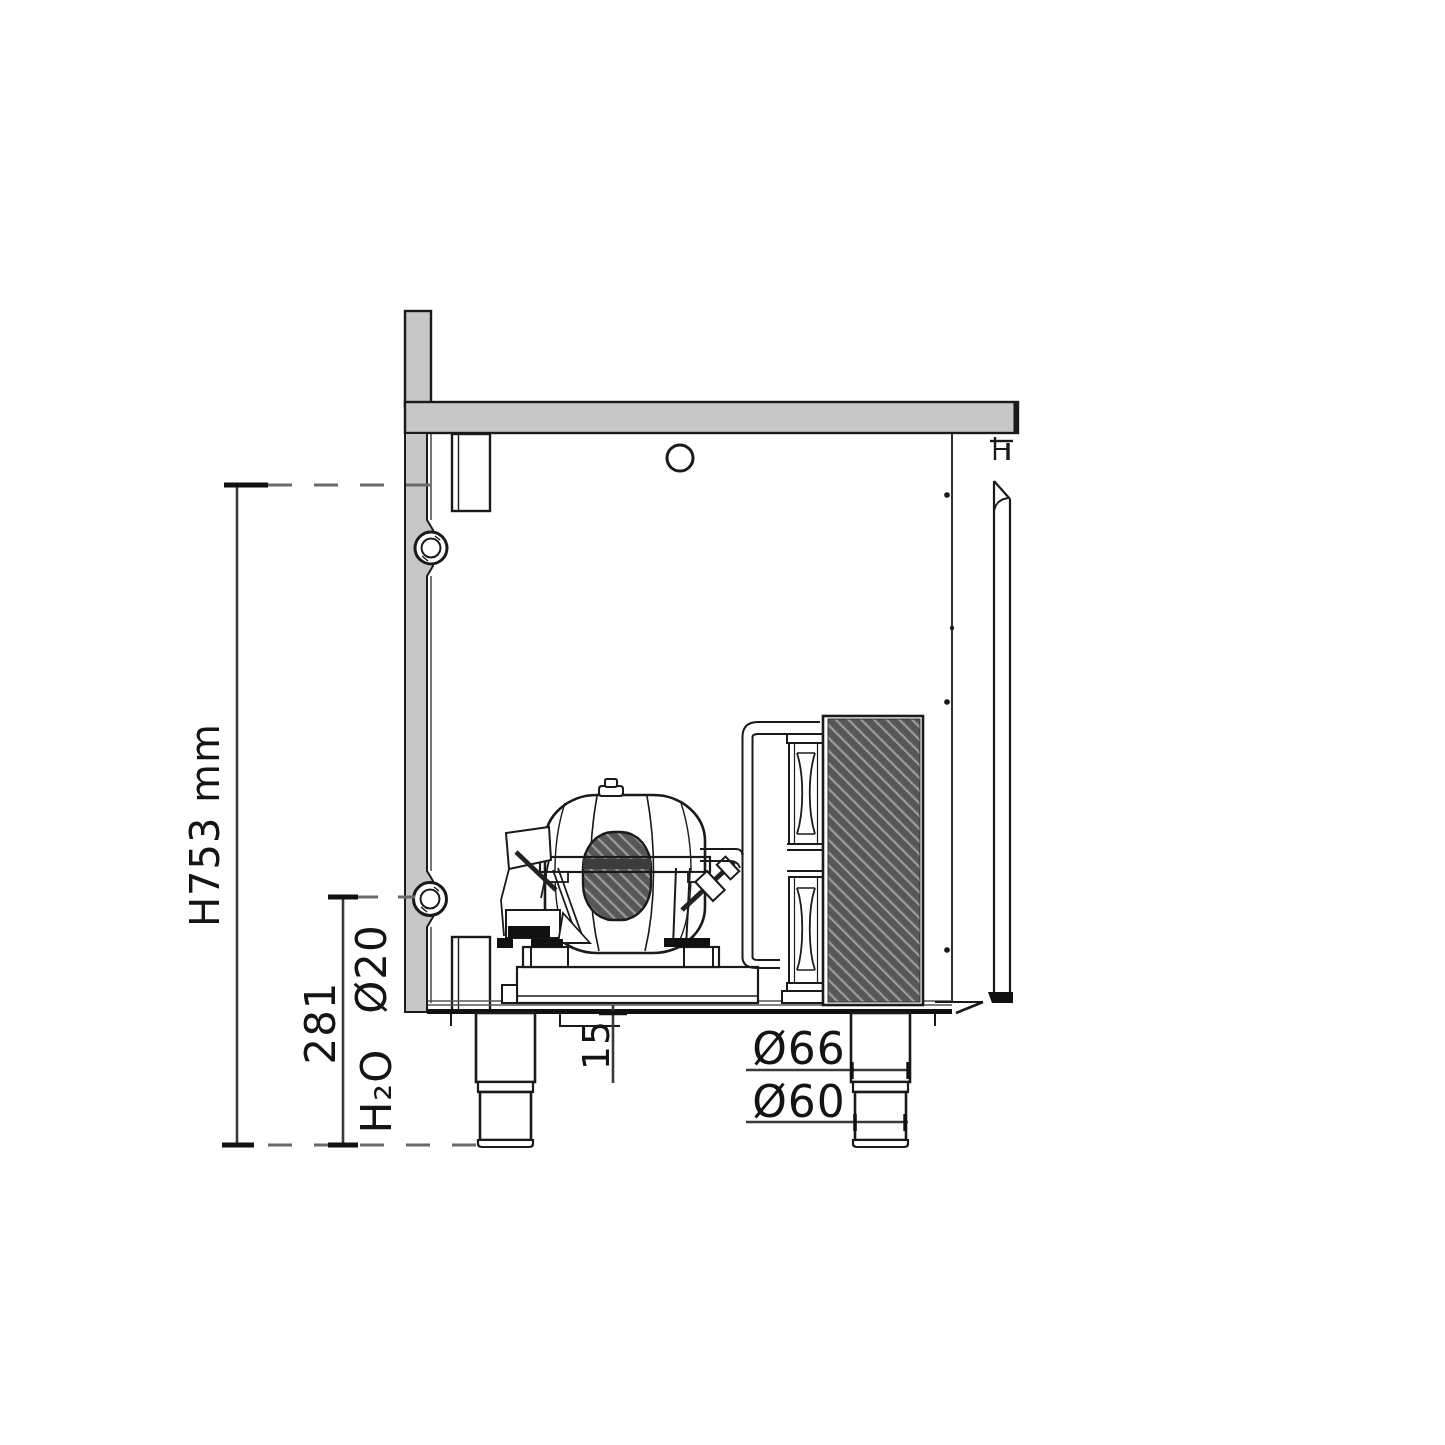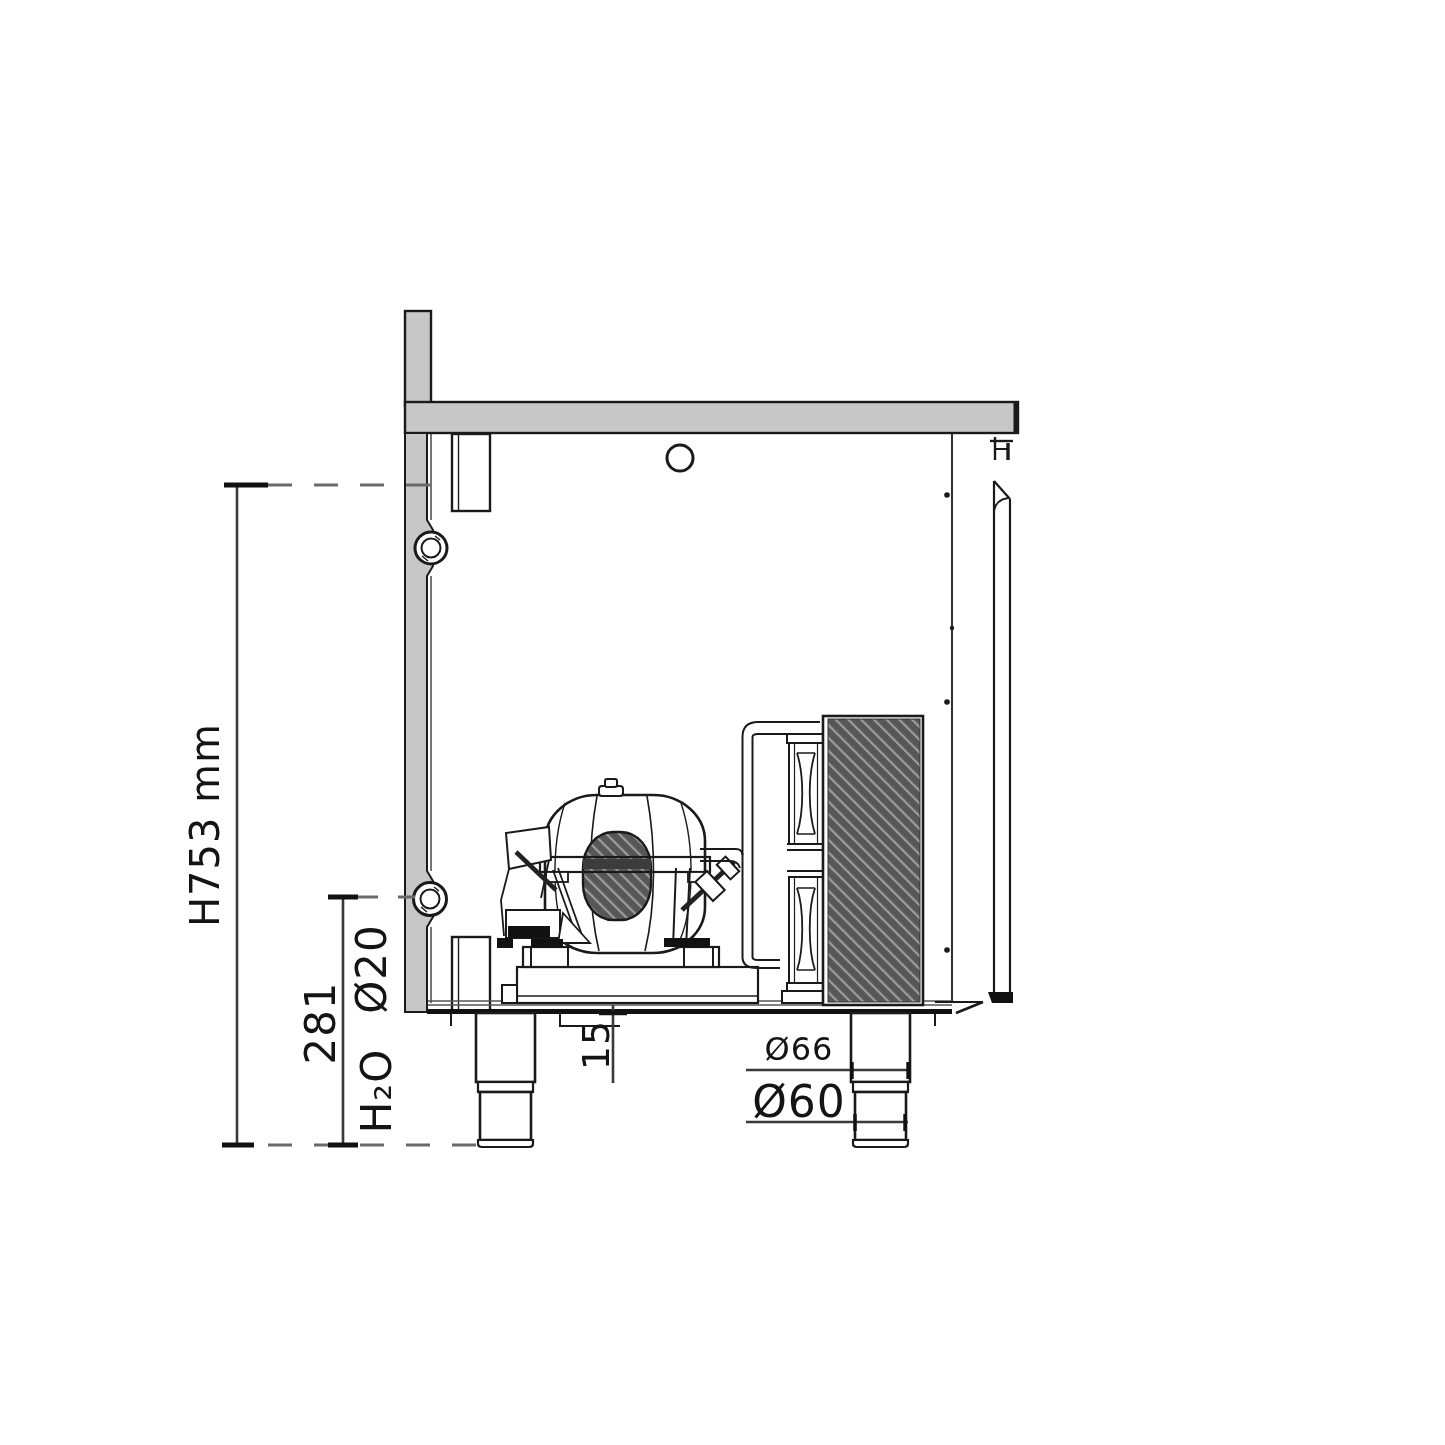--- a/index.html
+++ b/index.html
@@ -243,17 +243,17 @@
 <div class="dim-label vert" style="left:205px; top:825px; font-size:40px;">H753 mm</div>
 
 <div class="dim-label vert" style="left:321px; top:1023px; font-size:42px;">281</div>
 
 <div class="dim-label vert" style="left:372px; top:969px; font-size:42px;">Ø20</div>
 
 <div class="dim-label vert" style="left:377px; top:1091px; font-size:42px;">H₂O</div>
 
 <div class="dim-label vert" style="left:596px; top:1045px; font-size:38px;">15</div>
 
-<div class="dim-label" style="left:799px; top:1049px; font-size:32px;">Ø66</div>
+<div class="dim-label" style="left:799px; top:1049px; font-size:44px;">Ø66</div>
 
 <div class="dim-label" style="left:799px; top:1102px; font-size:44px;text-align:center;">Ø60</div>
 
 </div>
 
 </body></html>

